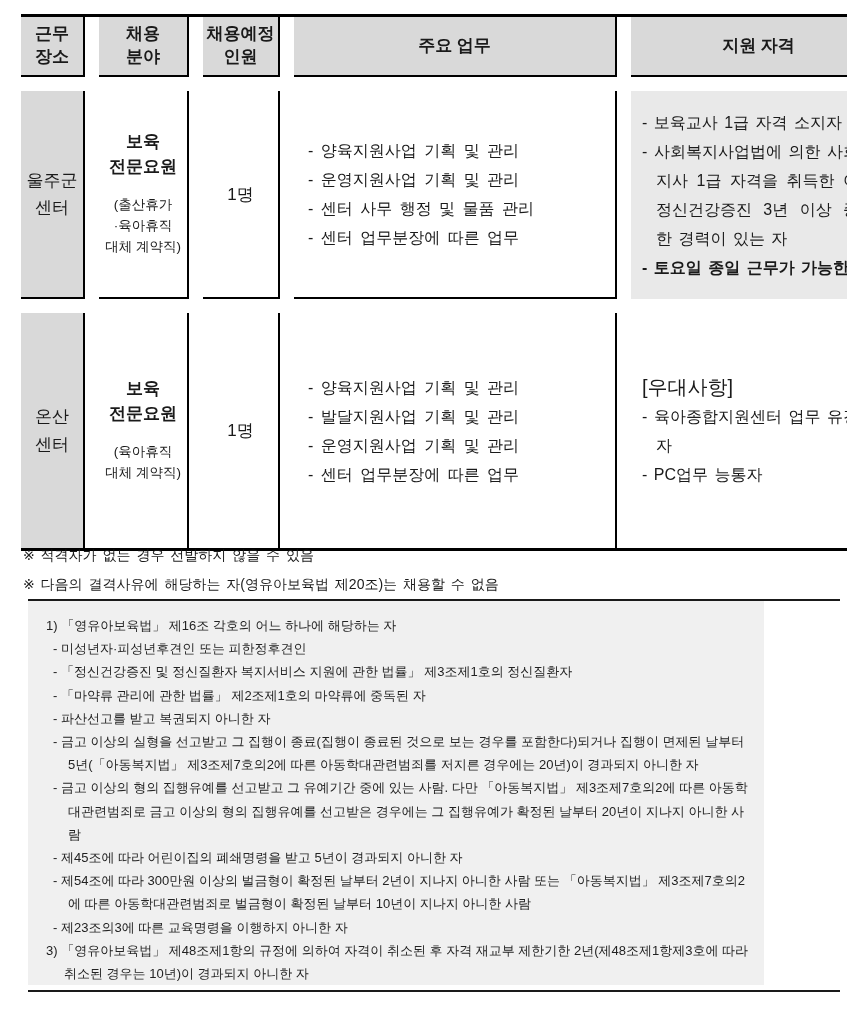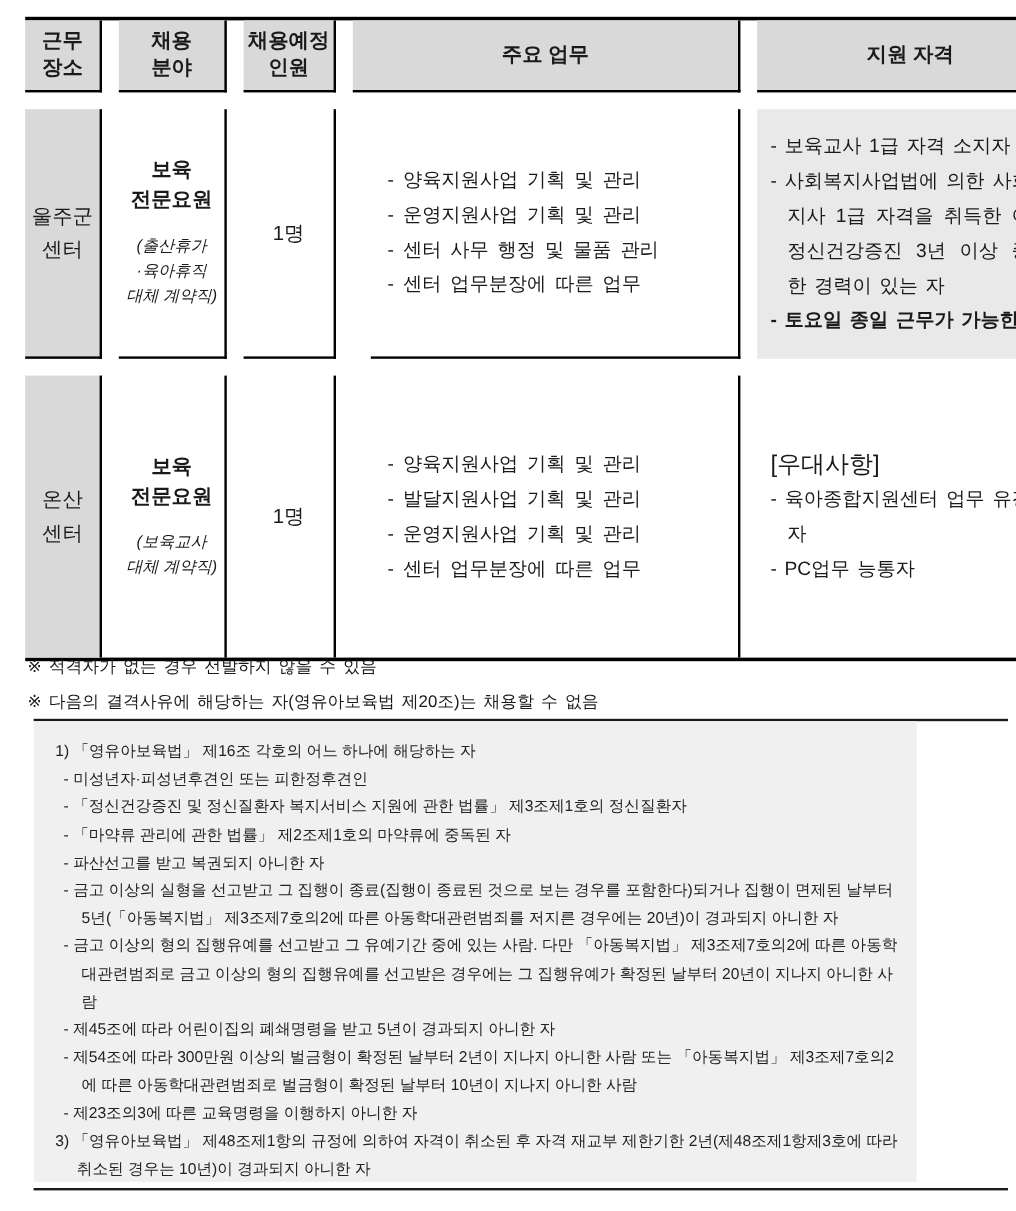--- a/index.html
+++ b/index.html
@@ -36,23 +36,23 @@
   .c.last{border-right:none;}
   .hd{
     background:var(--header-bg);
     border-bottom:2px solid var(--border);
     font-weight:bold;font-size:17px;line-height:1.35;white-space:pre-line;
   }
   .r1{border-bottom:2px solid var(--border);}
   .r1.last{border-bottom:none;background:var(--hl-bg);}
   .loc{background:var(--header-bg);font-size:17px;line-height:1.6;white-space:pre-line;}
   .field-title{font-weight:bold;font-size:17px;line-height:1.45;white-space:pre-line;}
-  .field-note{font-size:13.5px;line-height:1.55;white-space:pre-line;margin-top:16px;font-style:italic;}
+  .field-note{font-size:13.5px;line-height:1.55;white-space:pre-line;margin-top:16px;}
   .count{font-size:17px;}
-  .list-cell{align-items:stretch;text-align:left;padding:0 14px;margin-left:15px;}
+  .list-cell{align-items:stretch;text-align:left;padding:0 14px;}
   .duty{font-size:16px;line-height:29px;word-spacing:3px;white-space:nowrap;}
   .qual-cell{align-items:stretch;text-align:left;padding:0 11px;}
   .qual{
     font-size:16px;line-height:29px;word-spacing:2px;
     text-align:justify;padding-left:14px;text-indent:-14px;
   }
   .qual.bold{font-weight:bold;text-align:left;}
   .qual-head{font-size:20px;line-height:29px;}
 
   
@@ -107,21 +107,21 @@
       <div class="qual">- 보육교사 1급 자격 소지자</div>
       <div class="qual">- 사회복지사업법에 의한 사회복지사 1급 자격을 취득한 이후 정신건강증진 3년 이상 종사한 경력이 있는 자</div>
       <div class="qual bold">- 토요일 종일 근무가 가능한 자</div>
     </div>
 
     <div class="c loc">온산
 센터</div>
     <div class="c">
       <div class="field-title">보육
 전문요원</div>
-      <div class="field-note">(보육교사
+      <div class="field-note">(육아휴직
 대체 계약직)</div>
     </div>
     <div class="c count">1명</div>
     <div class="c list-cell">
       <div class="duty">- 양육지원사업 기획 및 관리</div>
       <div class="duty">- 발달지원사업 기획 및 관리</div>
       <div class="duty">- 운영지원사업 기획 및 관리</div>
       <div class="duty">- 센터 업무분장에 따른 업무</div>
     </div>
     <div class="c last qual-cell">

